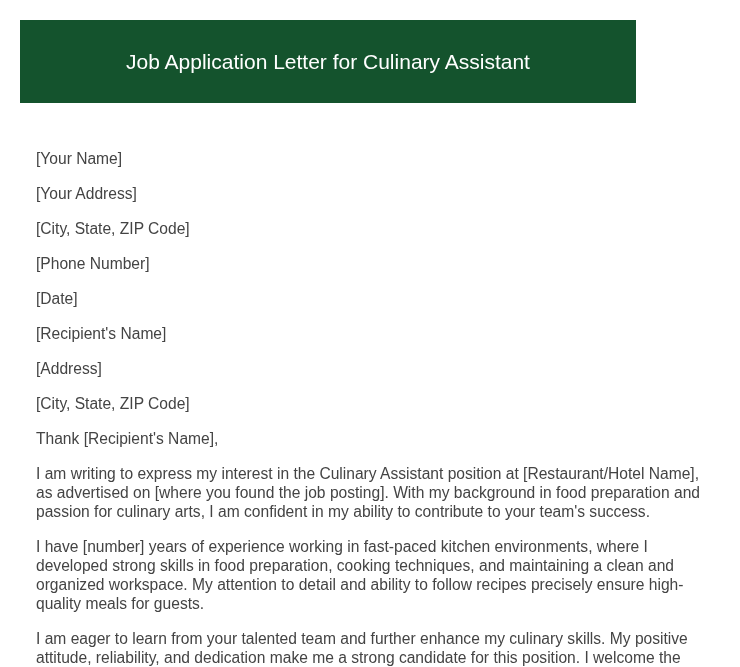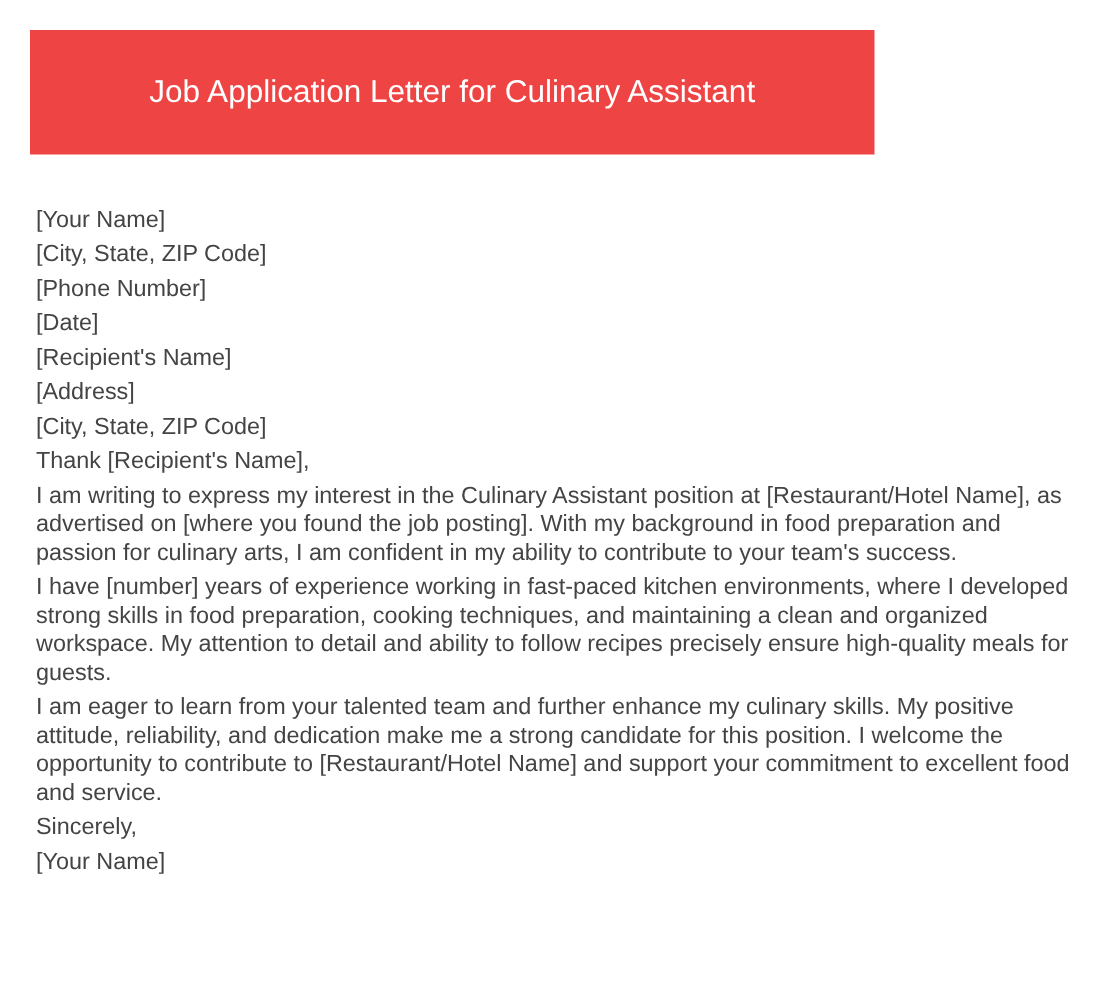--- a/index.html
+++ b/index.html
@@ -3,43 +3,44 @@
   <meta charset="utf-8">
   <style>
     html, body { margin: 0; padding: 0; background: #ffffff; }
     body {
       width: 740px; height: 667px; overflow: hidden;
       font-family: "Liberation Sans", sans-serif;
       color: #444444;
     }
     .header {
       position: absolute; left: 20px; top: 20px;
-      width: 563px; height: 83px;
-      background: #ef4444;
+      width: 616px; height: 83px;
+      background: #14532d;
       display: flex; align-items: center; justify-content: center;
     }
     .header h1 {
       margin: 0; font-weight: normal; font-size: 21px;
       color: #ffffff; letter-spacing: 0px;
     }
     .letter {
       position: absolute; left: 20px; top: 133px; width: 705px;
       font-size: 15.6px; line-height: 19px;
     }
-    .letter p { margin: 4px; }
+    .letter p { margin: 16px; }
   </style>
 </head>
 <body>
 
 <div class="header">
   <h1>Job Application Letter for Culinary Assistant</h1>
 </div>
 
 <div class="letter">
   <p>[Your Name]</p>
+  <p>[Your Address]</p>
   <p>[City, State, ZIP Code]</p>
   <p>[Phone Number]</p>
   <p>[Date]</p>
   <p>[Recipient's Name]</p>
   <p>[Address]</p>
   <p>[City, State, ZIP Code]</p>
   <p>Thank [Recipient's Name],</p>
   <p>I am writing to express my interest in the Culinary Assistant position at [Restaurant/Hotel Name], as advertised on [where you found the job posting]. With my background in food preparation and passion for culinary arts, I am confident in my ability to contribute to your team's success.</p>
   <p>I have [number] years of experience working in fast-paced kitchen environments, where I developed strong skills in food preparation, cooking techniques, and maintaining a clean and organized workspace. My attention to detail and ability to follow recipes precisely ensure high-quality meals for guests.</p>
   <p>I am eager to learn from your talented team and further enhance my culinary skills. My positive attitude, reliability, and dedication make me a strong candidate for this position. I welcome the opportunity to contribute to [Restaurant/Hotel Name] and support your commitment to excellent food and service.</p>

